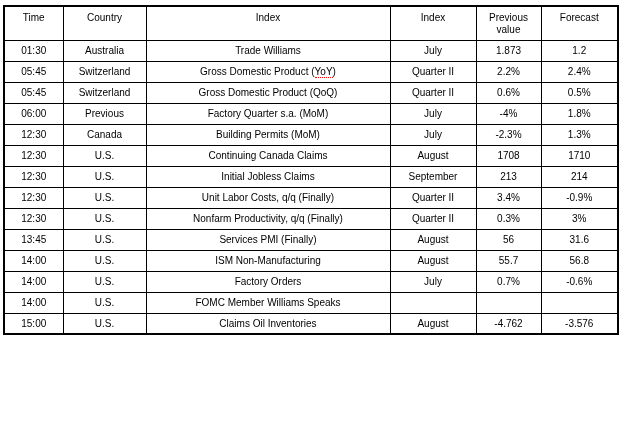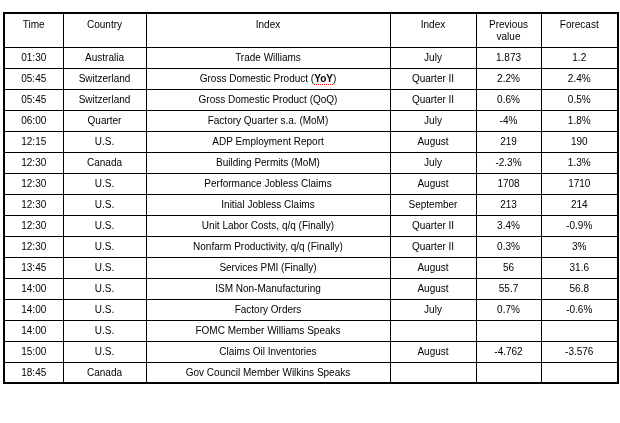--- a/index.html
+++ b/index.html
@@ -12,21 +12,21 @@
   html, body {
     margin: 0;
     padding: 0;
     width: 620px;
     height: 423px;
     background: var(--bg);
     font-family: "Liberation Sans", sans-serif;
     color: var(--text);
   }
   .calendar-wrap {
-    padding: 12px 0 0 3px;
+    padding: 5px 0 0 3px;
   }
   table.calendar {
     border-collapse: collapse;
     table-layout: fixed;
     border: 2px solid var(--border);
     background: var(--bg);
   }
   th, td {
     border: 1px solid var(--border);
     text-align: center;
@@ -44,21 +44,20 @@
     line-height: 12px;
   }
   td {
     height: 21px;
     vertical-align: middle;
     line-height: 11px;
   }
   .misspell {
     border-bottom: 1px dotted var(--spell);
     padding-bottom: 0px;
-    font-weight: bold;
   }
 </style>
 </head>
 <body>
 
 <div class="calendar-wrap">
   <table class="calendar">
     <colgroup>
         <col style="width: 59px;">
         <col style="width: 83px;">
@@ -97,46 +96,38 @@
         <tr>
           <td>05:45</td>
           <td>Switzerland</td>
           <td>Gross Domestic Product (QoQ)</td>
           <td>Quarter II</td>
           <td>0.6%</td>
           <td>0.5%</td>
         </tr>
         <tr>
           <td>06:00</td>
-          <td>Quarter</td>
+          <td>Previous</td>
           <td>Factory Quarter s.a. (MoM)</td>
           <td>July</td>
           <td>-4%</td>
           <td>1.8%</td>
-        </tr>
-        <tr>
-          <td>12:15</td>
-          <td>U.S.</td>
-          <td>ADP Employment Report</td>
-          <td>August</td>
-          <td>219</td>
-          <td>190</td>
         </tr>
         <tr>
           <td>12:30</td>
           <td>Canada</td>
           <td>Building Permits (MoM)</td>
           <td>July</td>
           <td>-2.3%</td>
           <td>1.3%</td>
         </tr>
         <tr>
           <td>12:30</td>
           <td>U.S.</td>
-          <td>Performance Jobless Claims</td>
+          <td>Continuing Canada Claims</td>
           <td>August</td>
           <td>1708</td>
           <td>1710</td>
         </tr>
         <tr>
           <td>12:30</td>
           <td>U.S.</td>
           <td>Initial Jobless Claims</td>
           <td>September</td>
           <td>213</td>
@@ -191,23 +182,15 @@
           <td></td>
         </tr>
         <tr>
           <td>15:00</td>
           <td>U.S.</td>
           <td>Claims Oil Inventories</td>
           <td>August</td>
           <td>-4.762</td>
           <td>-3.576</td>
         </tr>
-        <tr>
-          <td>18:45</td>
-          <td>Canada</td>
-          <td>Gov Council Member Wilkins Speaks</td>
-          <td></td>
-          <td></td>
-          <td></td>
-        </tr>
       </tbody>
   </table>
 </div>
 
 </body></html>

